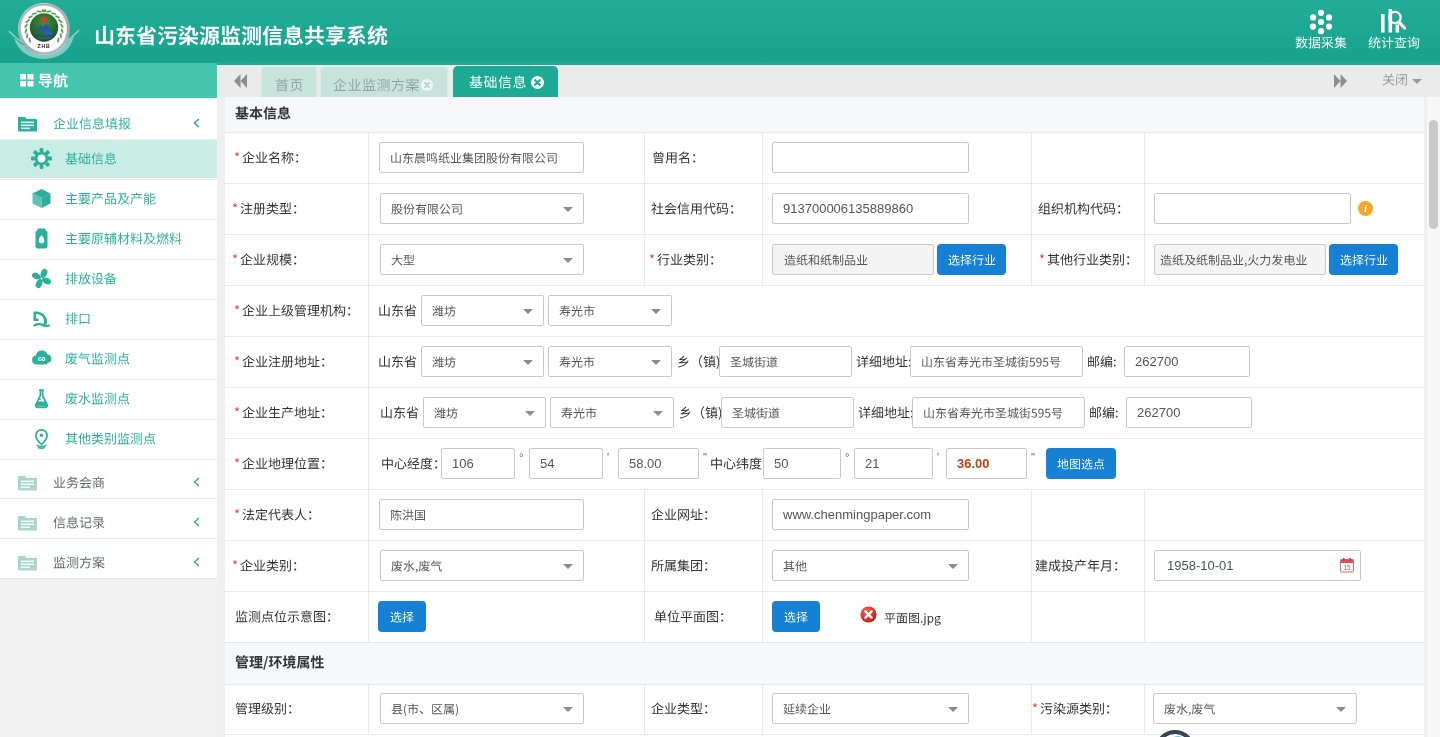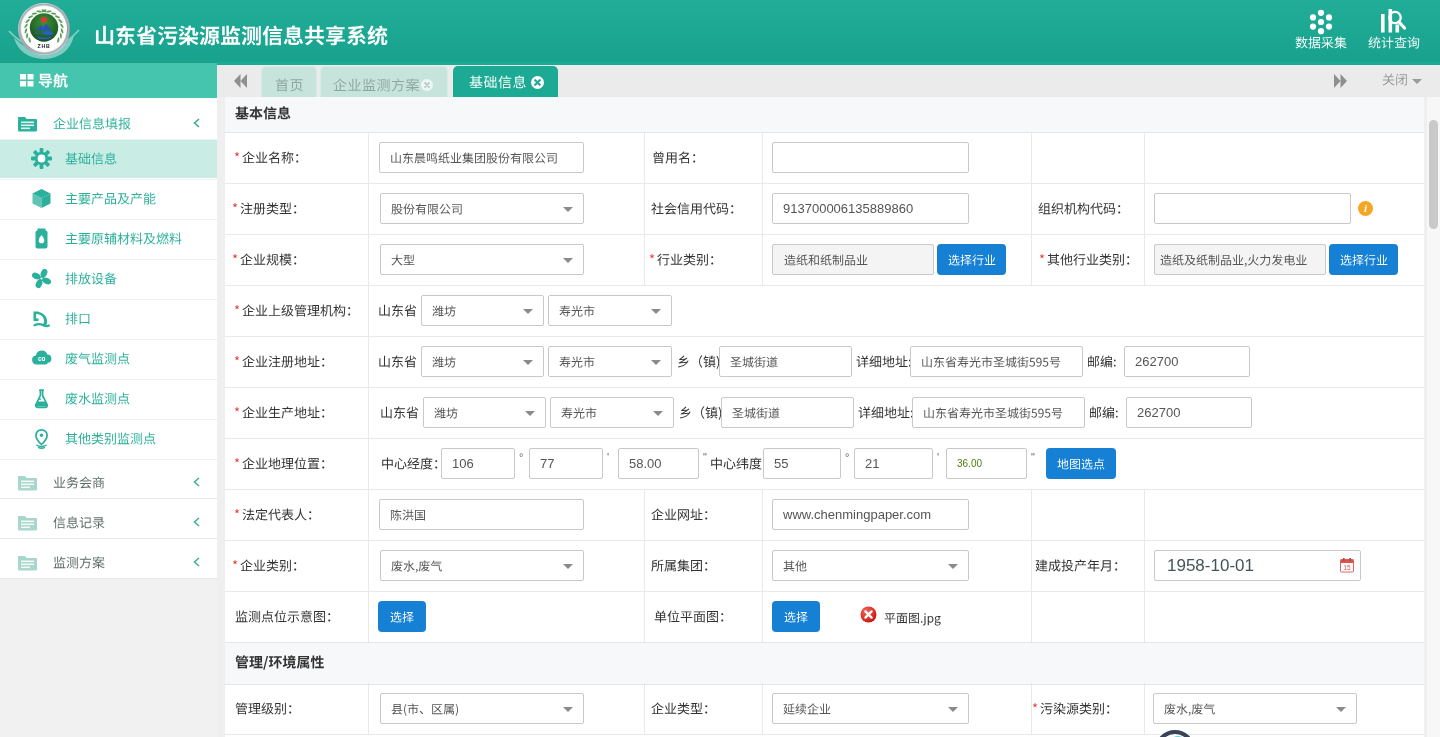--- a/index.html
+++ b/index.html
@@ -1269,43 +1269,43 @@
           <use href="#r7ecf" x="2000"></use>
           <use href="#r5ea6" x="3000"></use>
           <use href="#rff1a" x="4000"></use>
         </g>
       </svg>
     </div>
     <div style="position:absolute;left:441px;top:448px;width:74px;height:31px;background:#fff;border:1px solid #c9c9c9;border-radius:2px;box-sizing:border-box"></div>
     <div style="position:absolute;left:452px;top:455.8px;font-size:13px;line-height:15px;color:#555;font-weight:normal;letter-spacing:0;white-space:pre">106</div>
     <div style="position:absolute;left:519px;top:450.8px;font-size:11px;line-height:13px;color:#666;font-weight:normal;letter-spacing:0;white-space:pre">°</div>
     <div style="position:absolute;left:529px;top:448px;width:74px;height:31px;background:#fff;border:1px solid #c9c9c9;border-radius:2px;box-sizing:border-box"></div>
-    <div style="position:absolute;left:540px;top:455.8px;font-size:13px;line-height:15px;color:#555;font-weight:normal;letter-spacing:0;white-space:pre">77</div>
+    <div style="position:absolute;left:540px;top:455.8px;font-size:13px;line-height:15px;color:#555;font-weight:normal;letter-spacing:0;white-space:pre">54</div>
     <div style="position:absolute;left:607px;top:450.8px;font-size:11px;line-height:13px;color:#666;font-weight:normal;letter-spacing:0;white-space:pre">'</div>
     <div style="position:absolute;left:618px;top:448px;width:81px;height:31px;background:#fff;border:1px solid #c9c9c9;border-radius:2px;box-sizing:border-box"></div>
     <div style="position:absolute;left:629px;top:455.8px;font-size:13px;line-height:15px;color:#555;font-weight:normal;letter-spacing:0;white-space:pre">58.00</div>
     <div style="position:absolute;left:703px;top:450.8px;font-size:11px;line-height:13px;color:#666;font-weight:normal;letter-spacing:0;white-space:pre">"</div>
     <div style="position:absolute;left:710px;top:457px">
       <svg width="52.0" height="15" style="display:block;overflow:visible">
         <g fill="#333" transform="translate(0,11.44) scale(0.01300,-0.01300)">
           <use href="#r4e2d" x="0"></use>
           <use href="#r5fc3" x="1000"></use>
           <use href="#r7eac" x="2000"></use>
           <use href="#r5ea6" x="3000"></use>
         </g>
       </svg>
     </div>
     <div style="position:absolute;left:763px;top:448px;width:78px;height:31px;background:#fff;border:1px solid #c9c9c9;border-radius:2px;box-sizing:border-box"></div>
-    <div style="position:absolute;left:774px;top:455.8px;font-size:13px;line-height:15px;color:#555;font-weight:normal;letter-spacing:0;white-space:pre">55</div>
+    <div style="position:absolute;left:774px;top:455.8px;font-size:13px;line-height:15px;color:#555;font-weight:normal;letter-spacing:0;white-space:pre">50</div>
     <div style="position:absolute;left:845px;top:450.8px;font-size:11px;line-height:13px;color:#666;font-weight:normal;letter-spacing:0;white-space:pre">°</div>
     <div style="position:absolute;left:854px;top:448px;width:79px;height:31px;background:#fff;border:1px solid #c9c9c9;border-radius:2px;box-sizing:border-box"></div>
     <div style="position:absolute;left:865px;top:455.8px;font-size:13px;line-height:15px;color:#555;font-weight:normal;letter-spacing:0;white-space:pre">21</div>
     <div style="position:absolute;left:937px;top:450.8px;font-size:11px;line-height:13px;color:#666;font-weight:normal;letter-spacing:0;white-space:pre">'</div>
     <div style="position:absolute;left:946px;top:448px;width:81px;height:31px;background:#fff;border:1px solid #c9c9c9;border-radius:2px;box-sizing:border-box"></div>
-    <div style="position:absolute;left:957px;top:455.8px;font-size:10px;line-height:15px;color:#4d7c0f;font-weight:normal;letter-spacing:0;white-space:pre">36.00</div>
+    <div style="position:absolute;left:957px;top:455.8px;font-size:13px;line-height:15px;color:#c2410c;font-weight:bold;letter-spacing:0;white-space:pre">36.00</div>
     <div style="position:absolute;left:1031px;top:450.8px;font-size:11px;line-height:13px;color:#666;font-weight:normal;letter-spacing:0;white-space:pre">"</div>
     <div style="position:absolute;left:1046px;top:448px;width:70px;height:31px;background:#1580d4;border-radius:4px;box-sizing:border-box"></div>
     <div style="position:absolute;left:1057px;top:458px">
       <svg width="48.0" height="14" style="display:block;overflow:visible">
         <g fill="#fff" transform="translate(0,10.56) scale(0.01200,-0.01200)">
           <use href="#r5730" x="0"></use>
           <use href="#r56fe" x="1000"></use>
           <use href="#r9009" x="2000"></use>
           <use href="#r70b9" x="3000"></use>
         </g>
@@ -1412,21 +1412,21 @@
           <use href="#r6210" x="1000"></use>
           <use href="#r6295" x="2000"></use>
           <use href="#r4ea7" x="3000"></use>
           <use href="#r5e74" x="4000"></use>
           <use href="#r6708" x="5000"></use>
           <use href="#rff1a" x="6000"></use>
         </g>
       </svg>
     </div>
     <div style="position:absolute;left:1154px;top:550px;width:207px;height:31px;background:#fff;border:1px solid #c9c9c9;border-radius:2px;box-sizing:border-box"></div>
-    <div style="position:absolute;left:1167px;top:557.8px;font-size:17px;line-height:15px;color:#455;font-weight:normal;letter-spacing:0;white-space:pre">1958-10-01</div>
+    <div style="position:absolute;left:1167px;top:557.8px;font-size:13px;line-height:15px;color:#455;font-weight:normal;letter-spacing:0;white-space:pre">1958-10-01</div>
     <div style="position:absolute;left:1340px;top:558px">
       <svg width="15" height="15" style="display:block">
         <rect x="0.5" y="1.5" width="13" height="12.5" rx="1" fill="#fff" stroke="#d66" stroke-width="1"></rect>
         <rect x="0.5" y="1.5" width="13" height="3.5" fill="#d9534f"></rect>
         <rect x="3" y="0" width="1.6" height="3" fill="#b44"></rect>
         <rect x="9.4" y="0" width="1.6" height="3" fill="#b44"></rect>
         <text x="7" y="11.5" font-size="6.5" fill="#c55" text-anchor="middle" font-family="Liberation Sans">15</text>
       </svg>
     </div>
     <div style="position:absolute;left:235px;top:610px">

